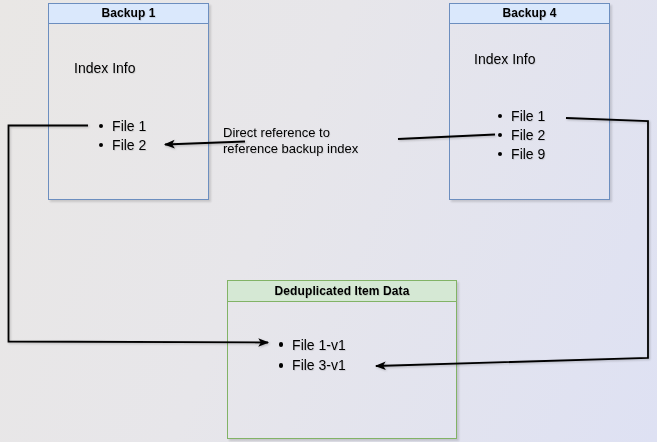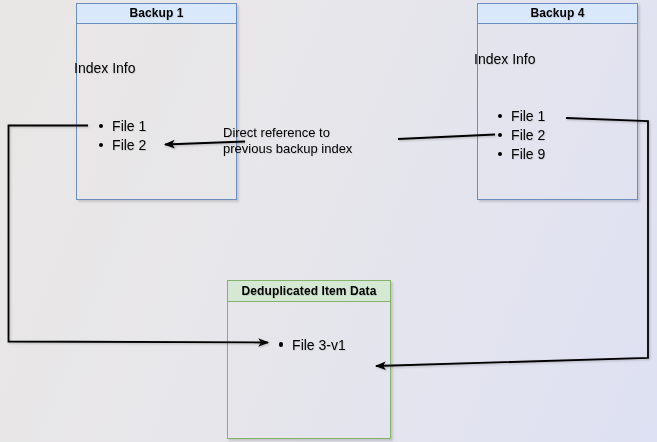--- a/index.html
+++ b/index.html
@@ -3,21 +3,21 @@
 <meta charset="utf-8">
 <style>
   html,body{margin:0;padding:0;}
   body{font-family:"Liberation Sans","DejaVu Sans",sans-serif;color:#000;}
   .canvas{
     position:relative;width:657px;height:442px;overflow:hidden;
     background:linear-gradient(112deg,#e9e7e5 0%,#e7e6ea 42%,#dee1f3 100%);
   }
   .node{position:absolute;border:1.5px solid;box-sizing:border-box;
         box-shadow:1.5px 2px 2px rgba(0,0,0,0.14);background:transparent;}
-  .node.blue{border-color:var(--blue-border);margin-left:28px;}
+  .node.blue{border-color:var(--blue-border);}
   .node.green{border-color:var(--green-border);}
   .node-header{box-sizing:border-box;display:flex;align-items:center;justify-content:center;
         font-size:12px;font-weight:bold;letter-spacing:.1px;
         text-shadow:.7px .9px .8px rgba(0,0,0,0.12);}
   .blue .node-header{background:var(--blue-fill);border-bottom:1.5px solid var(--blue-border);height:19.5px;}
   .green .node-header{background:var(--green-fill);border-bottom:1.5px solid var(--green-border);height:21px;}
   .free-label{position:absolute;font-size:14px;line-height:17px;white-space:nowrap;
         text-shadow:.7px .9px .8px rgba(0,0,0,0.12);}
   .bullet-list{position:absolute;}
   .bullet-row{display:flex;align-items:center;white-space:nowrap;font-size:14px;
@@ -67,35 +67,39 @@
     <div class="bullet-row">
       <span class="dot"></span>
       <span>File 2</span>
     </div>
     <div class="bullet-row">
       <span class="dot"></span>
       <span>File 9</span>
     </div>
   </div>
 
-  <div class="node green" style="left:227px;top:280px;width:164px;height:159px;">
+  <div class="node green" style="left:227px;top:280px;width:230px;height:159px;">
     <div class="node-header">
       <span>Deduplicated Item Data</span>
     </div>
   </div>
   <div class="bullet-list list-dedup" style="left:278.5px;top:334.5px;">
+    <div class="bullet-row">
+      <span class="dot"></span>
+      <span>File 1-v1</span>
+    </div>
     <div class="bullet-row">
       <span class="dot"></span>
       <span>File 3-v1</span>
     </div>
   </div>
 
   <div class="edge-label" style="left:223px;top:125px;width:200px;">
     <div>Direct reference to</div>
-    <div>previous backup index</div>
+    <div>reference backup index</div>
   </div>
 
   <svg class="edge-layer" width="657" height="442" viewBox="0 0 657 442">
     <defs>
       <marker id="arrowhead" viewBox="0 0 12 10" refX="10" refY="5" markerWidth="13" markerHeight="11" orient="auto" markerUnits="userSpaceOnUse">
         <path d="M1,1 L11,5 L1,9 L3.4,5 Z" fill="#000"></path>
       </marker>
     </defs>
     <polyline class="edge" points="88,125.5 8.5,125.5 8.5,341.5 268,342.5" marker-end="url(#arrowhead)"></polyline>
     <polyline class="edge" points="495,134.5 398,139"></polyline>

